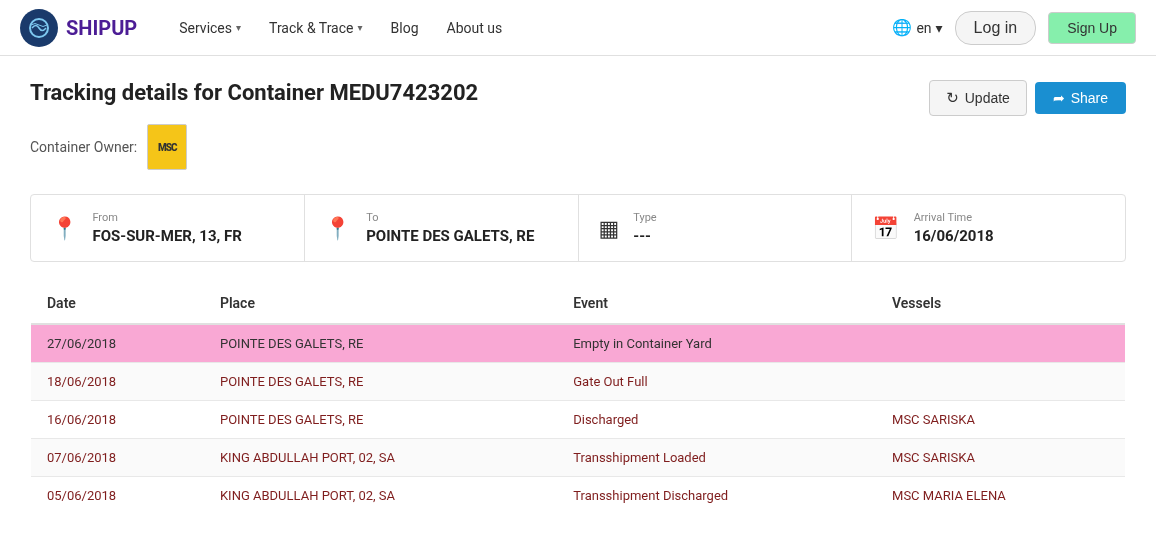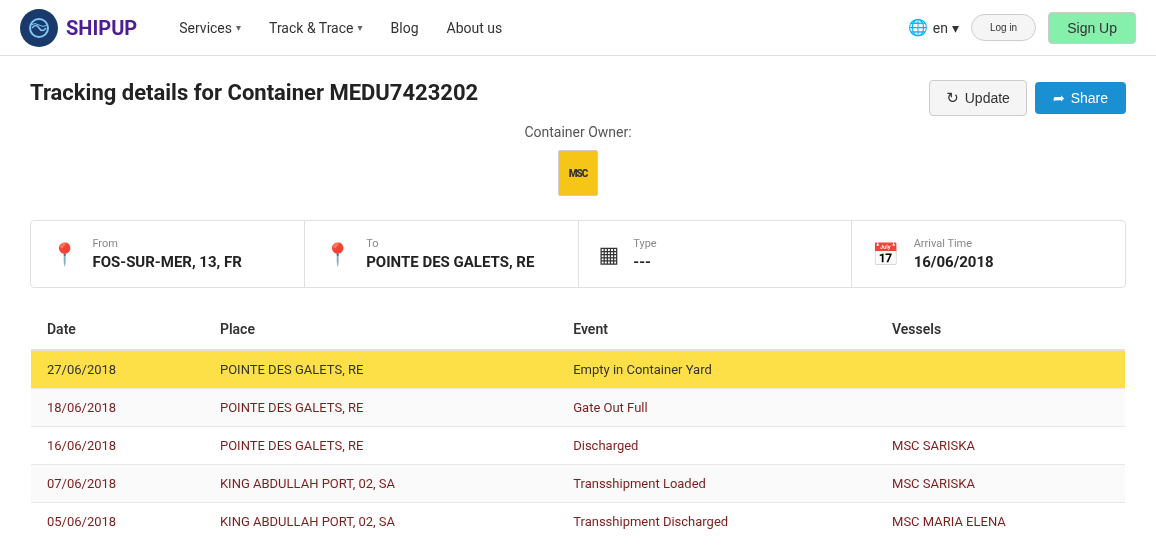--- a/index.html
+++ b/index.html
@@ -26,21 +26,21 @@
       padding: 8px 12px; color: #333; text-decoration: none; font-size: 14px;
       display: flex; align-items: center; gap: 4px; cursor: pointer;
       border-radius: 3px;
     }
     .nav-link .caret { font-size: 10px; color: #666; }
     .nav-right { display: flex; align-items: center; gap: 12px; }
     .nav-lang { display: flex; align-items: center; gap: 4px; cursor: pointer; color: #333; font-size: 14px; }
     .nav-lang-globe { font-size: 16px; }
     .btn-login {
       padding: 7px 18px; border: 1px solid #ccc; background: #f5f5f5;
-      border-radius: 16px; cursor: pointer; font-size: 10px; color: #333;
+      border-radius: 16px; cursor: pointer; font-size: 16px; color: #333;
     }
     .btn-signup {
       padding: 7px 18px; border: 1px solid #ccc; background: #86efac;
       border-radius: 4px; cursor: pointer; font-size: 14px; color: #333;
     }
 
     
     .main { padding: 24px 30px; max-width: 1156px; }
 
     
@@ -53,21 +53,21 @@
       border-radius: 4px; cursor: pointer; font-size: 14px; color: #333;
     }
     .btn-share {
       display: flex; align-items: center; gap: 6px;
       padding: 8px 18px; border: none; background: #1a8fd1;
       border-radius: 4px; cursor: pointer; font-size: 14px; color: #fff;
       font-weight: 500;
     }
 
     
-    .container-owner { display: flex; align-items: center; gap: 10px; margin-bottom: 24px; font-size: 14px; color: #555; flex-direction: column; }
+    .container-owner { display: flex; align-items: center; gap: 10px; margin-bottom: 24px; font-size: 14px; color: #555; }
     .owner-badge {
       width: 40px; height: 46px;
       background: #f5c518;
       border: 1px solid #ccc;
       display: flex; align-items: center; justify-content: center;
       font-weight: 900; font-size: 12px; color: #333;
       border-radius: 2px;
     }
 
     
@@ -88,21 +88,21 @@
     .tracking-table { width: 100%; border-collapse: collapse; border: 1px solid #e0e0e0; border-radius: 4px; overflow: hidden; }
     .tracking-table th {
       text-align: left; padding: 12px 16px;
       background: #fff; font-weight: 600; font-size: 14px; color: #333;
       border-bottom: 2px solid #e0e0e0;
     }
     .tracking-table td {
       padding: 11px 16px; font-size: 13px; color: #7f1d1d;
       border-bottom: 1px solid #e8e8e8;
     }
-    .tracking-table tr.highlight-row td { background: #fde047; color: #333; }
+    .tracking-table tr.highlight-row td { background: #f9a8d4; color: #333; }
     .tracking-table tr.normal-row td { background: #fff; }
     .tracking-table tr.alt-row td { background: #fafafa; }
     .place-text { color: #555; font-size: 13px; }
     .vessel-link { color: #1a8fd1; cursor: pointer; }
   </style>
 </head>
 <body>
 
 <nav>
   <a class="nav-logo">

